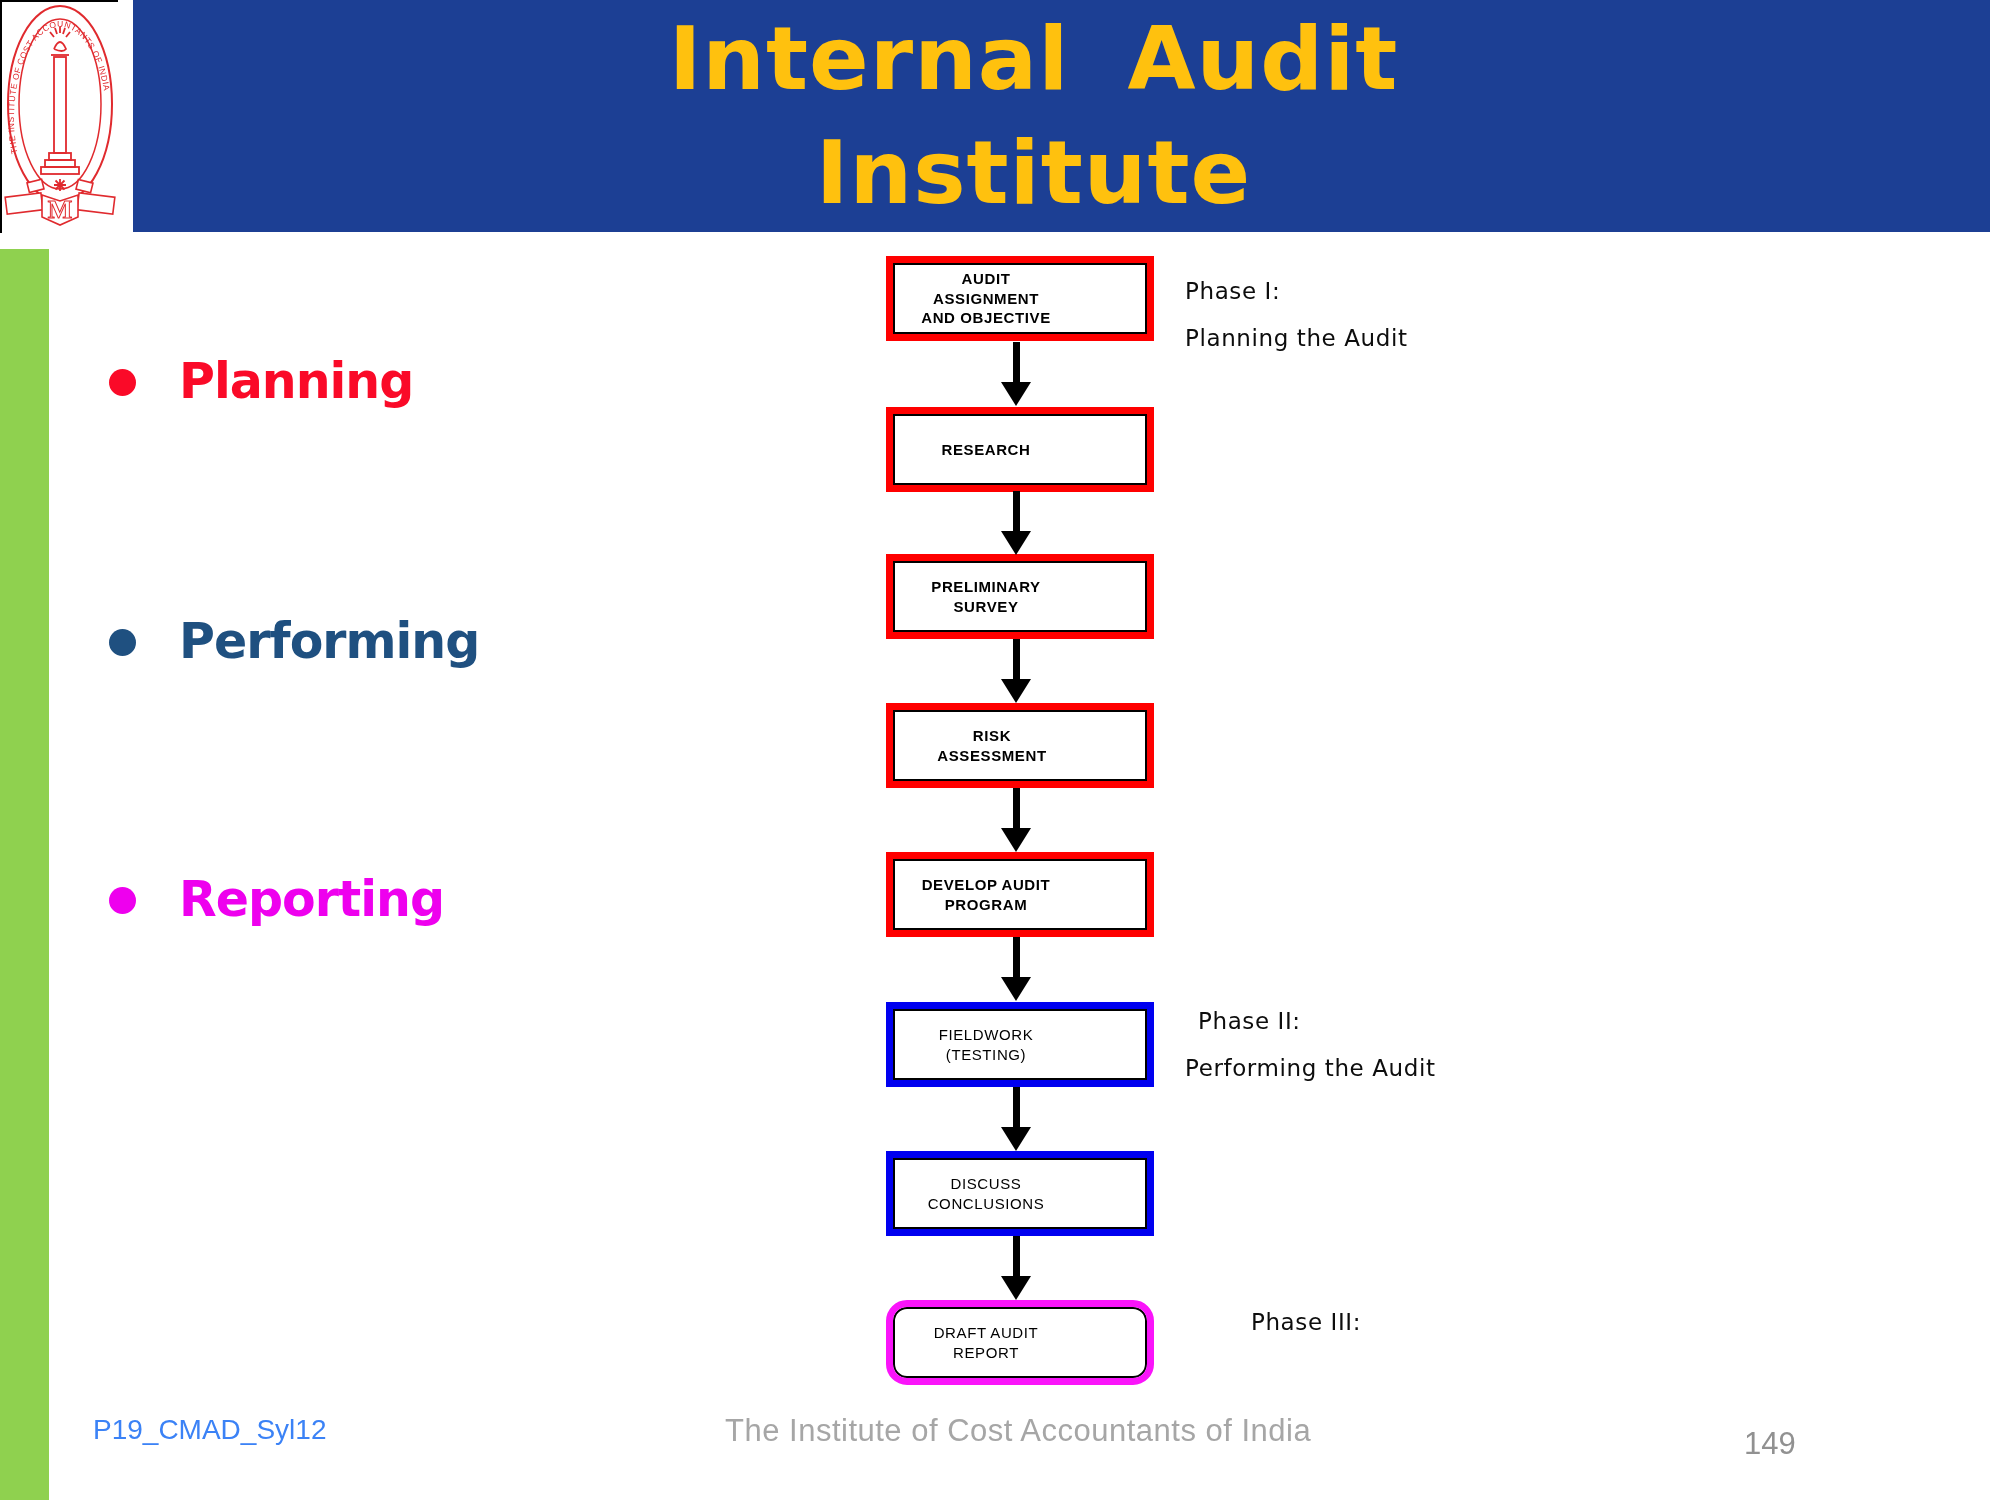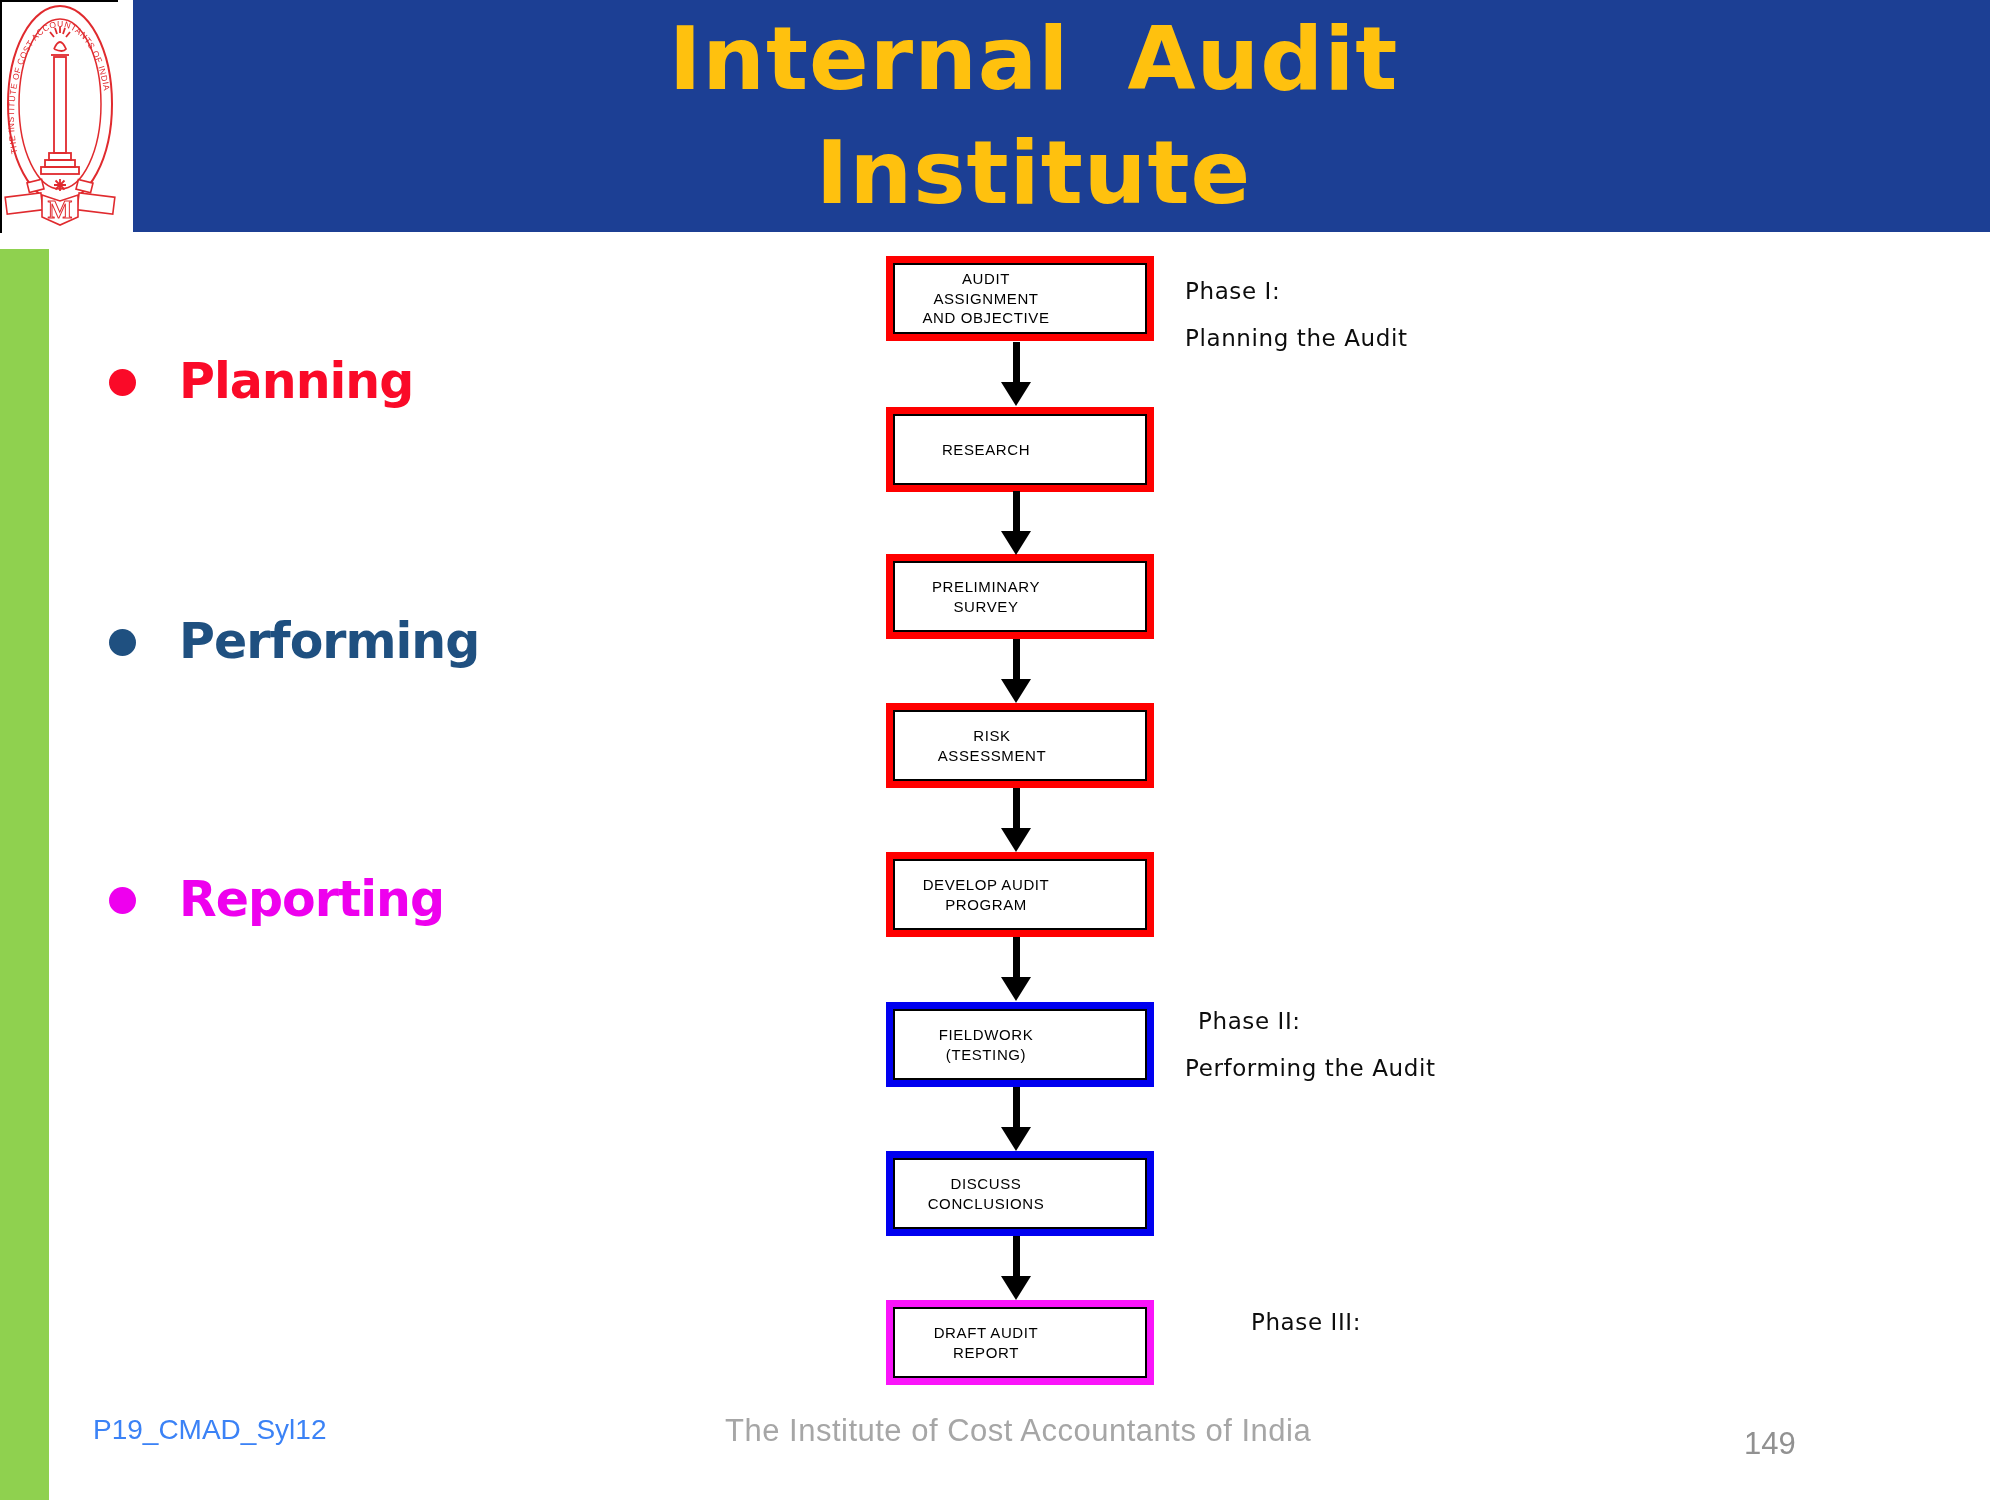--- a/index.html
+++ b/index.html
@@ -47,25 +47,25 @@
   
   .fc-box {
     position:absolute; left:886px; width:268px; height:85px; box-sizing:border-box;
     background:#ffffff; border:7px solid #ff0000;
     box-shadow: inset 0 0 0 2px #000000;
     display:flex; align-items:center; justify-content:center;
     text-align:center; white-space:pre-line;
     font-size:15px; line-height:1.3; letter-spacing:0.6px; color:#000;
     padding:0 80px 0 12px;
   }
-  .fc-red     { border-color:#ff0000; }
+  .fc-red     { border-color:#ff0000;font-weight:bold; }
   .fc-blue    { border-color:#0000f0; }
   .fc-magenta { border-color:#fa14fa; }
   .fc-b1 { top:256px; } .fc-b2 { top:407px; } .fc-b3 { top:554px; } .fc-b4 { top:703px;padding-left:24px; }
-  .fc-b5 { top:852px; } .fc-b6 { top:1002px; } .fc-b7 { top:1151px; } .fc-b8 { top:1300px; }
+  .fc-b5 { top:852px; } .fc-b6 { top:1002px; } .fc-b7 { top:1151px; } .fc-b8 { top:1300px;border-radius:21px; }
 
   
   .fc-arrow { position:absolute; left:1000px; width:32px; }
   .fc-arrow .shaft { width:7px; height:40px; background:#000; margin:0 auto; }
   .fc-arrow .head  { width:0; height:0; margin:0 auto;
     border-left:15px solid transparent; border-right:15px solid transparent;
     border-top:24px solid #000; }
   .fc-a1 { top:342px; } .fc-a2 { top:491px; } .fc-a3 { top:639px; } .fc-a4 { top:788px; }
   .fc-a5 { top:937px; } .fc-a6 { top:1087px; } .fc-a7 { top:1236px; }
 

